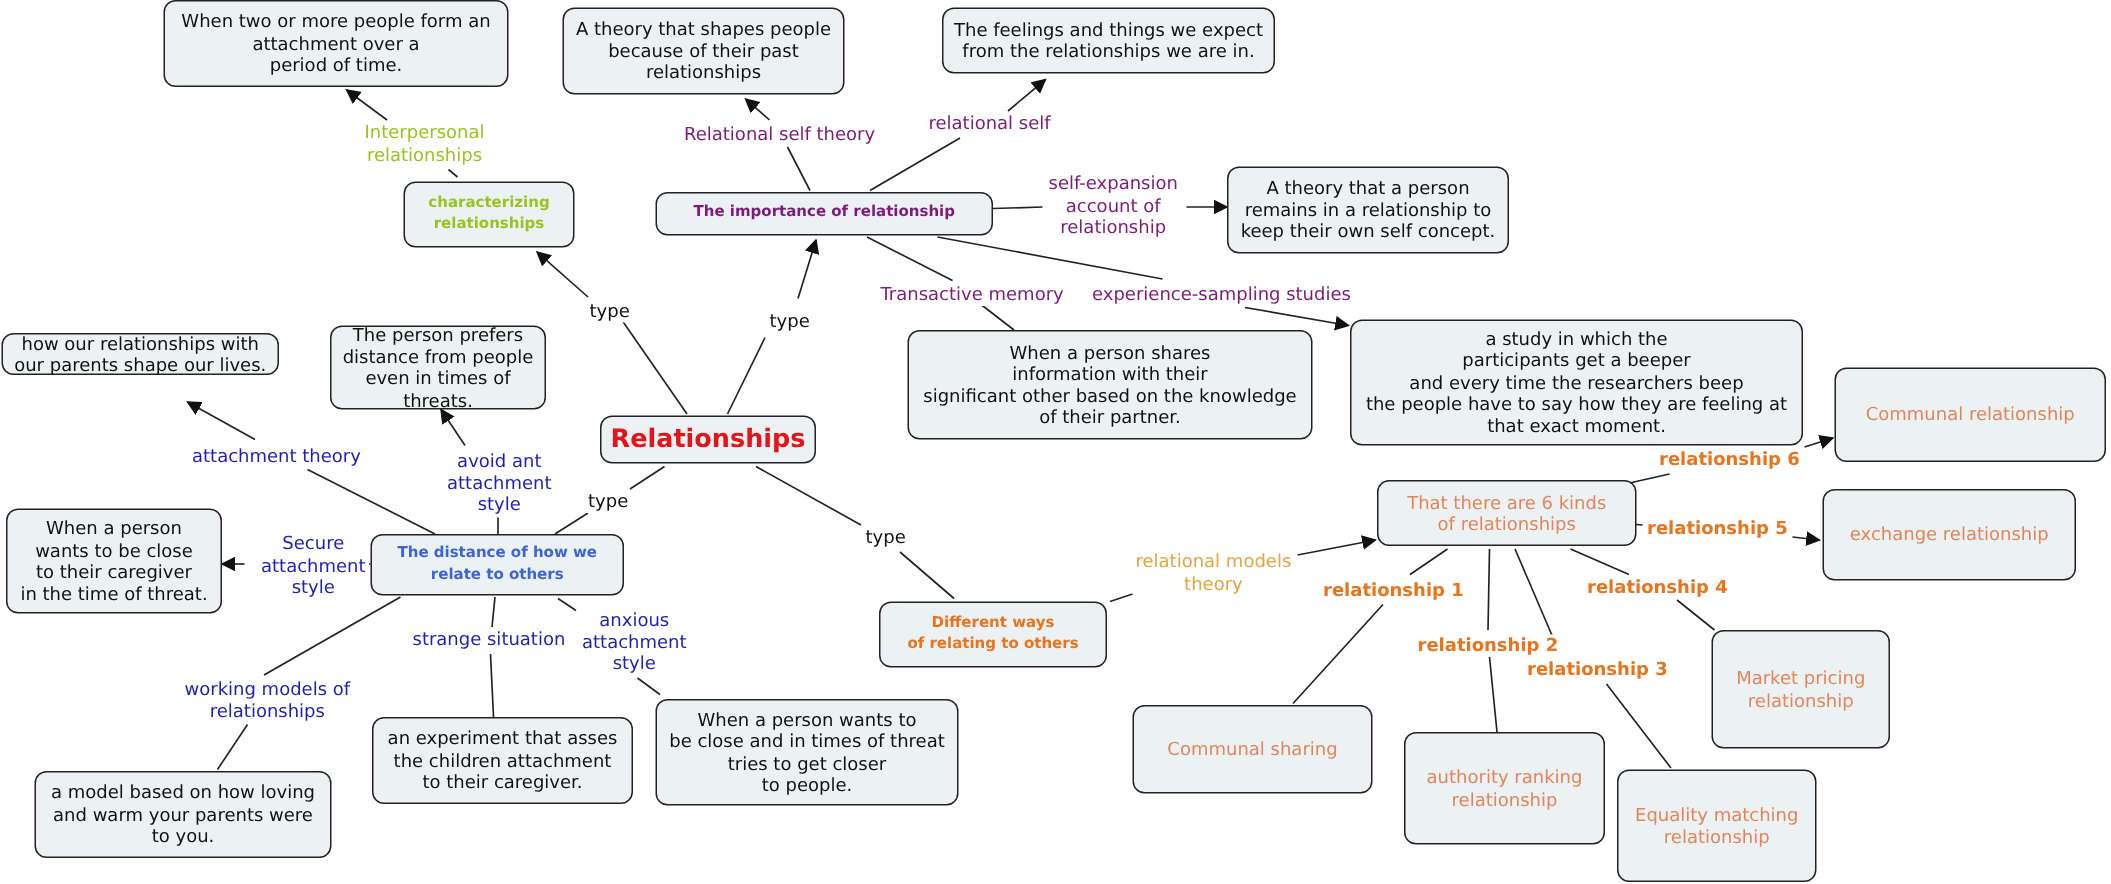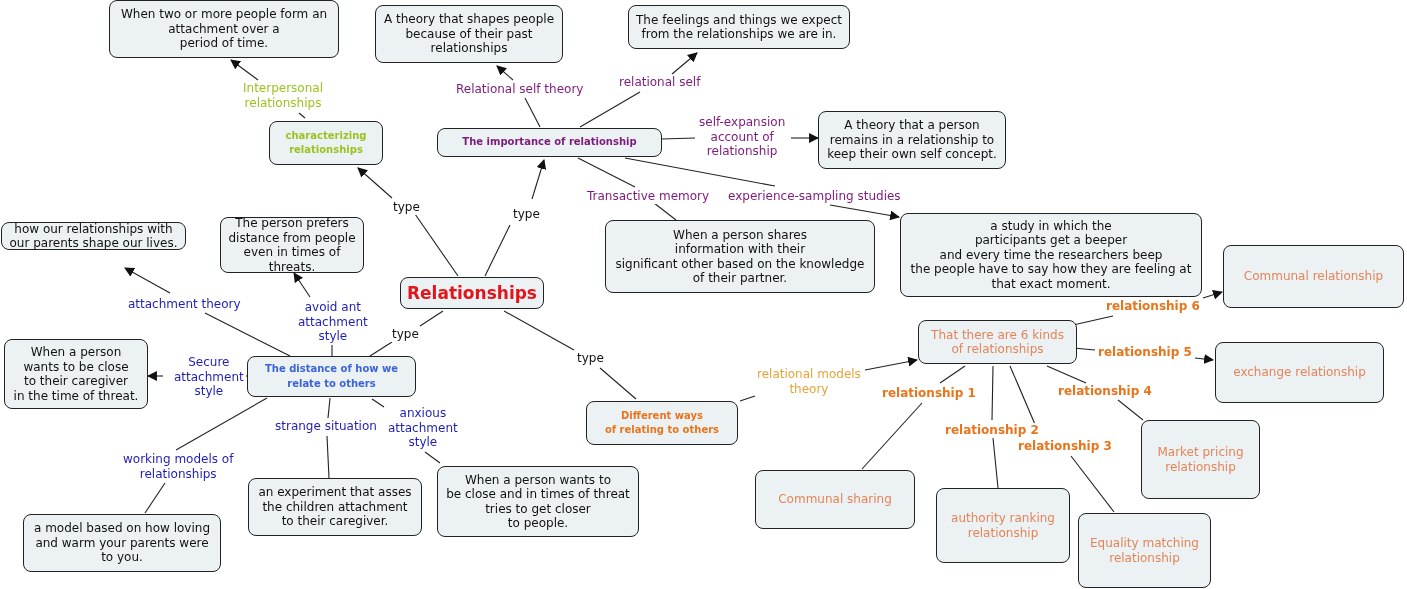--- a/index.html
+++ b/index.html
@@ -133,24 +133,24 @@
 <div class="node" style="left:248px;top:478px;width:174px;height:58px;">an experiment that asses
 the children attachment
 to their caregiver.</div>
 <div class="node" style="left:437px;top:466px;width:202px;height:71px;">When a person wants to
 be close and in times of threat
 tries to get closer
 to people.</div>
 
 <div class="node bold" style="left:586px;top:401px;width:152px;height:44px;color:#e8741c;">Different ways
 of relating to others</div>
-<div class="node" style="left:918px;top:320px;width:159px;height:44px;color:#e58457;">That there are 6 kinds
+<div class="node" style="left:918px;top:320px;width:173px;height:44px;color:#e58457;">That there are 6 kinds
 of relationships</div>
 <div class="node" style="left:1223px;top:245px;width:181px;height:63px;color:#e58457;">Communal relationship</div>
-<div class="node" style="left:1215px;top:342px;width:169px;height:61px;color:#e58457;">exchange relationship</div>
+<div class="node" style="left:1215px;top:326px;width:169px;height:61px;color:#e58457;">exchange relationship</div>
 <div class="node" style="left:1141px;top:420px;width:119px;height:79px;color:#e58457;">Market pricing
 relationship</div>
 <div class="node" style="left:1078px;top:513px;width:133px;height:75px;color:#e58457;">Equality matching
 relationship</div>
 <div class="node" style="left:936px;top:488px;width:134px;height:75px;color:#e58457;">authority ranking
 relationship</div>
 <div class="node" style="left:755px;top:470px;width:160px;height:59px;color:#e58457;">Communal sharing</div>
 
 <div class="lbl c-black" style="left:391px;top:200px;">type</div>
 <div class="lbl c-black" style="left:511px;top:207px;">type</div>

